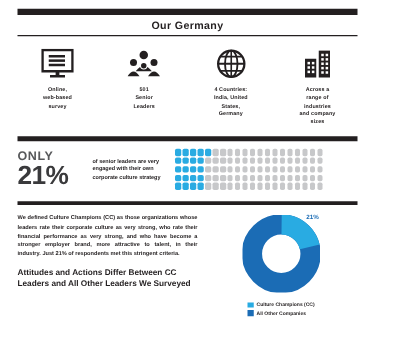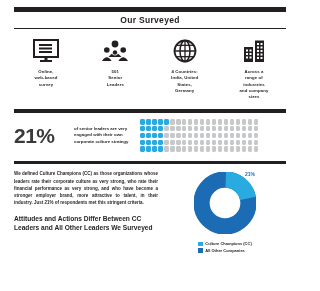--- a/index.html
+++ b/index.html
@@ -202,21 +202,21 @@
     font-size: 4px;
     font-weight: bold;
     color: #231f20;
     white-space: nowrap;
   }
 </style>
 </head>
 <body>
 
 <div class="header-band"></div>
-<div class="header-title">Our Surveyed</div>
+<div class="header-title">Our Germany</div>
 <div class="header-rule"></div>
 
 <div class="icon-row">
 
   <div class="icon-cell">
     <span class="icon-glyph">
       <svg width="26" height="24" viewBox="0 0 26 24">
         <rect x="1" y="1" width="24" height="17" fill="none" stroke="#231f20" stroke-width="2"></rect>
         <rect x="6" y="5" width="13" height="2" fill="#231f20"></rect>
         <rect x="6" y="8.5" width="13" height="2" fill="#231f20"></rect>
@@ -283,20 +283,21 @@
     </span>
     <div class="icon-label">Across a<br>range of<br>industries<br>and company<br>sizes</div>
   </div>
 
 </div>
 
 <div class="mid-band"></div>
 
 <div class="stat-row">
   <div class="stat-big">
+    <div class="stat-only">ONLY</div>
     <div class="stat-pct">21%</div>
   </div>
   <div class="stat-desc">of senior leaders are very engaged with their own corporate culture strategy</div>
   <div class="pictogram" id="pictogram">
       <div class="picto-col">
         <div class="picto-dot on"></div>
         <div class="picto-dot on"></div>
         <div class="picto-dot on"></div>
         <div class="picto-dot on"></div>
         <div class="picto-dot on"></div>

